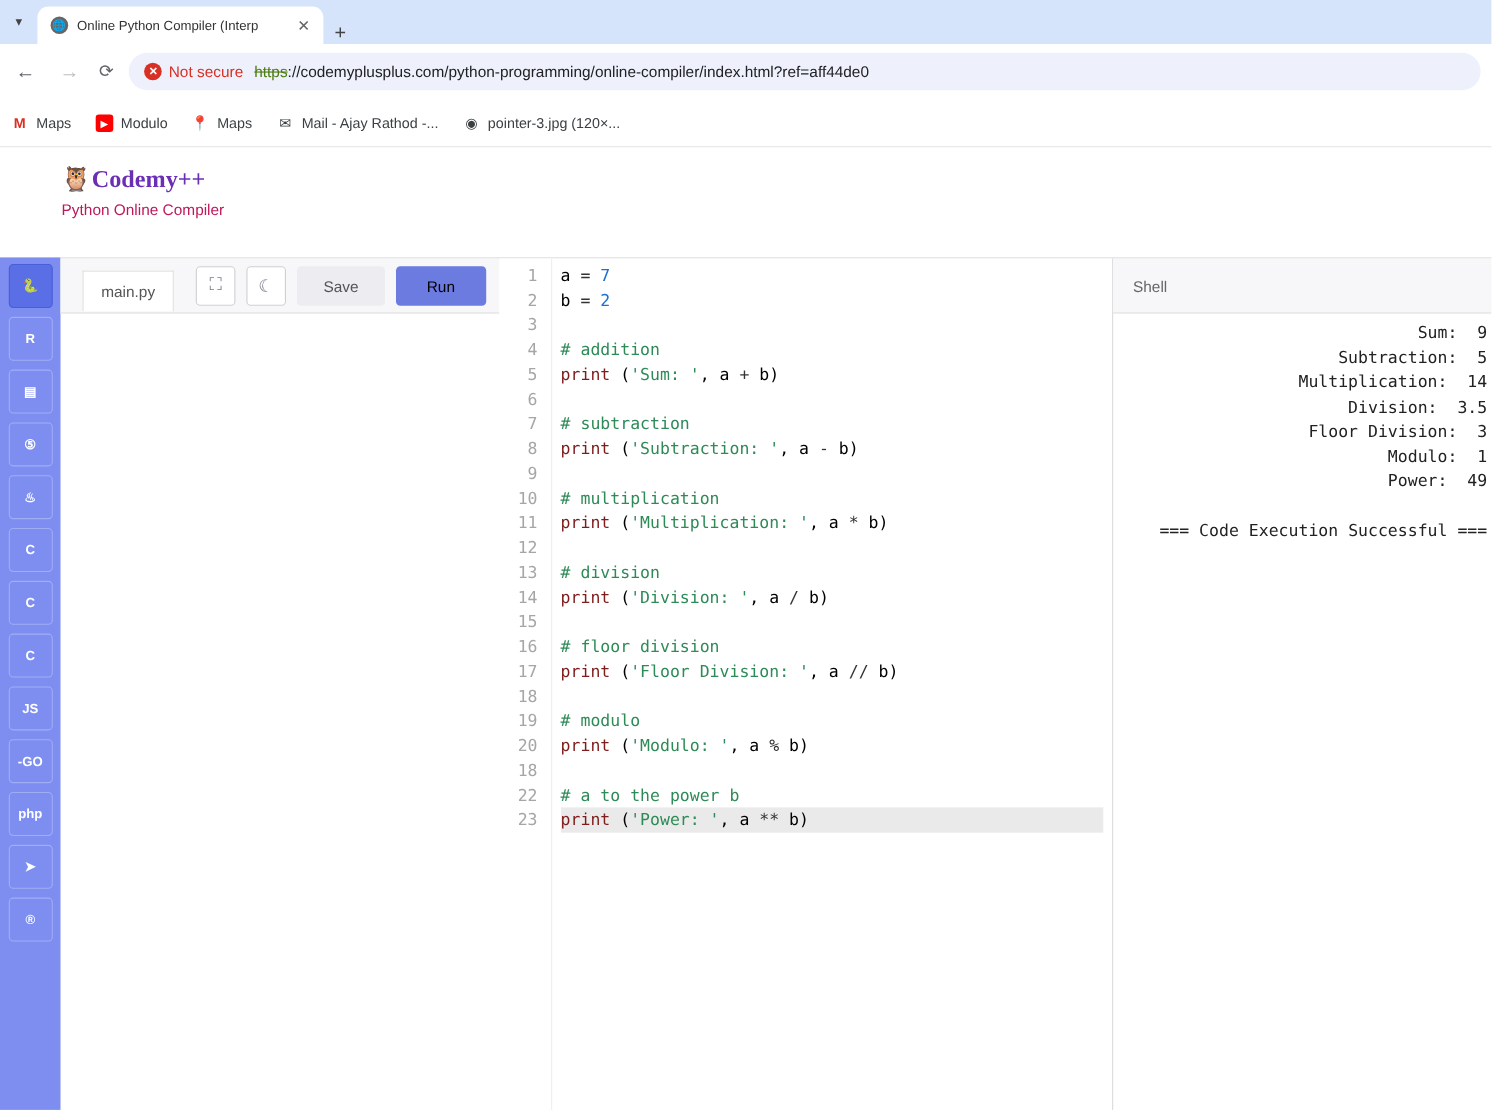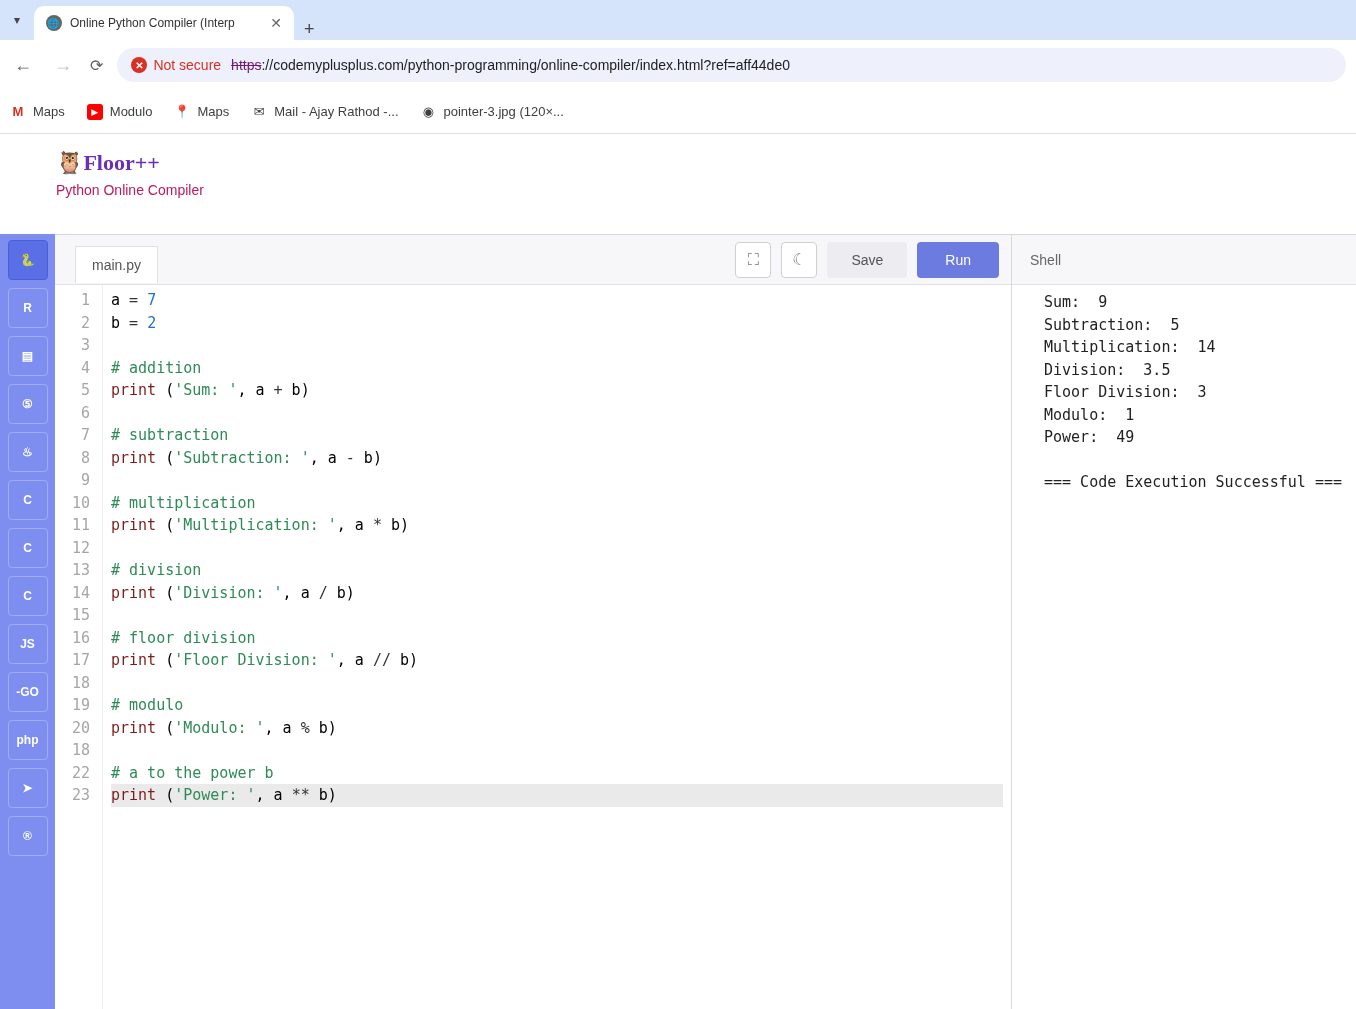--- a/index.html
+++ b/index.html
@@ -11,55 +11,55 @@
   .tab .favicon { width:16px; height:16px; border-radius:50%; background:#666; display:flex; align-items:center; justify-content:center; color:#fff; font-size:10px; font-weight:bold; }
   .tab .close { color:#666; font-size:14px; margin-left:auto; }
   .plus-tab { color:#444; font-size:18px; padding:0 10px; }
   .chevron-down { color:#444; padding:8px; font-size:12px; }
   .toolbar { background:#fff; height:50px; display:flex; align-items:center; padding:0 10px; gap:14px; }
   .nav-arrow { color:#5f6368; font-size:18px; padding:4px; }
   .reload { color:#5f6368; font-size:16px; }
   .url-bar { flex:1; background:#eef1fb; border-radius:20px; height:34px; display:flex; align-items:center; padding:0 14px; gap:10px; font-size:14px; color:#202124; }
   .not-secure { display:flex; align-items:center; gap:6px; color:#d93025; }
   .not-secure .ico { width:16px; height:16px; border-radius:50%; background:#d93025; color:#fff; display:flex; align-items:center; justify-content:center; font-size:10px; font-weight:bold; }
-  .url-text .strike { text-decoration:line-through; color:#701a75; }
+  .url-text .strike { text-decoration:line-through; color:#4d7c0f; }
   .bookmarks { background:#fff; height:44px; display:flex; align-items:center; padding:0 10px; gap:22px; border-bottom:1px solid #e0e0e0; font-size:13px; color:#3c4043; }
   .bm { display:flex; align-items:center; gap:7px; }
   .bm .ico { width:16px; height:16px; display:flex; align-items:center; justify-content:center; }
   
   .page-header { height:100px; padding:16px 56px 10px 56px; background:#fff; }
   .logo-text { font-family:'Comic Sans MS',cursive; font-size:22px; font-weight:bold; color:#6a2fb5; }
   .subtitle { font-size:14px; color:#be185d; padding-top:6px; }
   
   .app { display:flex; height:775px; }
   .lang-sidebar { width:55px; background:#7d8ef0; display:flex; flex-direction:column; align-items:center; padding:6px 0; gap:8px; }
   .lang-sidebar .item { width:40px; height:40px; border:1px solid #a0adf5; border-radius:4px; display:flex; align-items:center; justify-content:center; color:#fff; font-size:12px; font-weight:bold; }
   .lang-sidebar .item.active { background:#5a6fe6; border-color:#4a5ed6; }
   .main { flex:1; display:flex; border-top:1px solid #d8d8d8; }
-  .editor-panel { flex:1; display:flex; flex-direction:column; border-right:1px solid #d8d8d8; }
+  .editor-panel { flex:1; display:flex; flex-direction:row; border-right:1px solid #d8d8d8; }
   .panel-header { height:50px; background:#f7f7f9; display:flex; align-items:center; padding:0 12px; gap:10px; border-bottom:1px solid #e0e0e0; }
   .tab-file { background:#fff; border:1px solid #e0e0e0; border-bottom:none; padding:10px 16px; font-size:14px; color:#555; margin-top:9px; margin-left:8px; }
   .panel-header .spacer { flex:1; }
   .icon-btn { width:36px; height:36px; border:1px solid #d0d0d0; border-radius:4px; background:#fff; display:flex; align-items:center; justify-content:center; color:#7a7a8c; font-size:16px; }
   .save-btn { background:#ececf1; color:#555; border:none; padding:10px 24px; border-radius:4px; font-size:14px; }
-  .run-btn { background:#6c7bdf; color:#ffffff; border:none; padding:10px 28px; border-radius:4px; font-size:14px; font-weight:500; }
+  .run-btn { background:#6c7bdf; color:#000000; border:none; padding:10px 28px; border-radius:4px; font-size:14px; font-weight:500; }
   .shell-label { font-size:14px; color:#666; padding-left:6px; }
   
   .editor { flex:1; display:flex; font-family:'Consolas',monospace; font-size:15px; background:#fff; overflow:hidden; }
   .gutter { width:48px; text-align:right; padding:4px 12px 4px 4px; color:#a6a6a6; background:#fff; border-right:1px solid #eee; line-height:22.5px; }
   .code { flex:1; padding:4px 8px; line-height:22.5px; white-space:pre; }
   .code .line { height:22.5px; }
   .code .line.hl { background:#eaeaea; }
   .tok-op { color:#333; }
   .tok-num { color:#1e6fd6; }
   .tok-comment { color:#2e8b57; }
   .tok-str { color:#2e8b57; }
   .tok-id { color:#7f1d1d; }
   
-  .shell-panel { width:344px; display:flex; flex-direction:column; }
+  .shell-panel { width:344px; display:flex; flex-direction:column;text-align:right; }
   .shell-output { flex:1; font-family:'Consolas',monospace; font-size:15px; padding:6px 4px; line-height:22.5px; white-space:pre; color:#222;margin-left:28px; }
 </style>
 </head>
 <body>
 
 <div class="browser-top">
   <div class="tab-controls">
     <span class="chevron-down">▾</span>
   </div>
   <div class="tab">
@@ -102,21 +102,21 @@
     <span class="ico">✉</span>
     <span>Mail - Ajay Rathod -...</span>
   </div>
   <div class="bm">
     <span class="ico">◉</span>
     <span>pointer-3.jpg (120×...</span>
   </div>
 </div>
 
 <div class="page-header">
-  <div class="logo-text">🦉Floor++</div>
+  <div class="logo-text">🦉Codemy++</div>
   <div class="subtitle">Python Online Compiler</div>
 </div>
 
 <div class="app">
 
   <div class="lang-sidebar" id="lang-sidebar">
       <div class="item active">🐍</div>
       <div class="item">R</div>
       <div class="item">▤</div>
       <div class="item">⑤</div>

